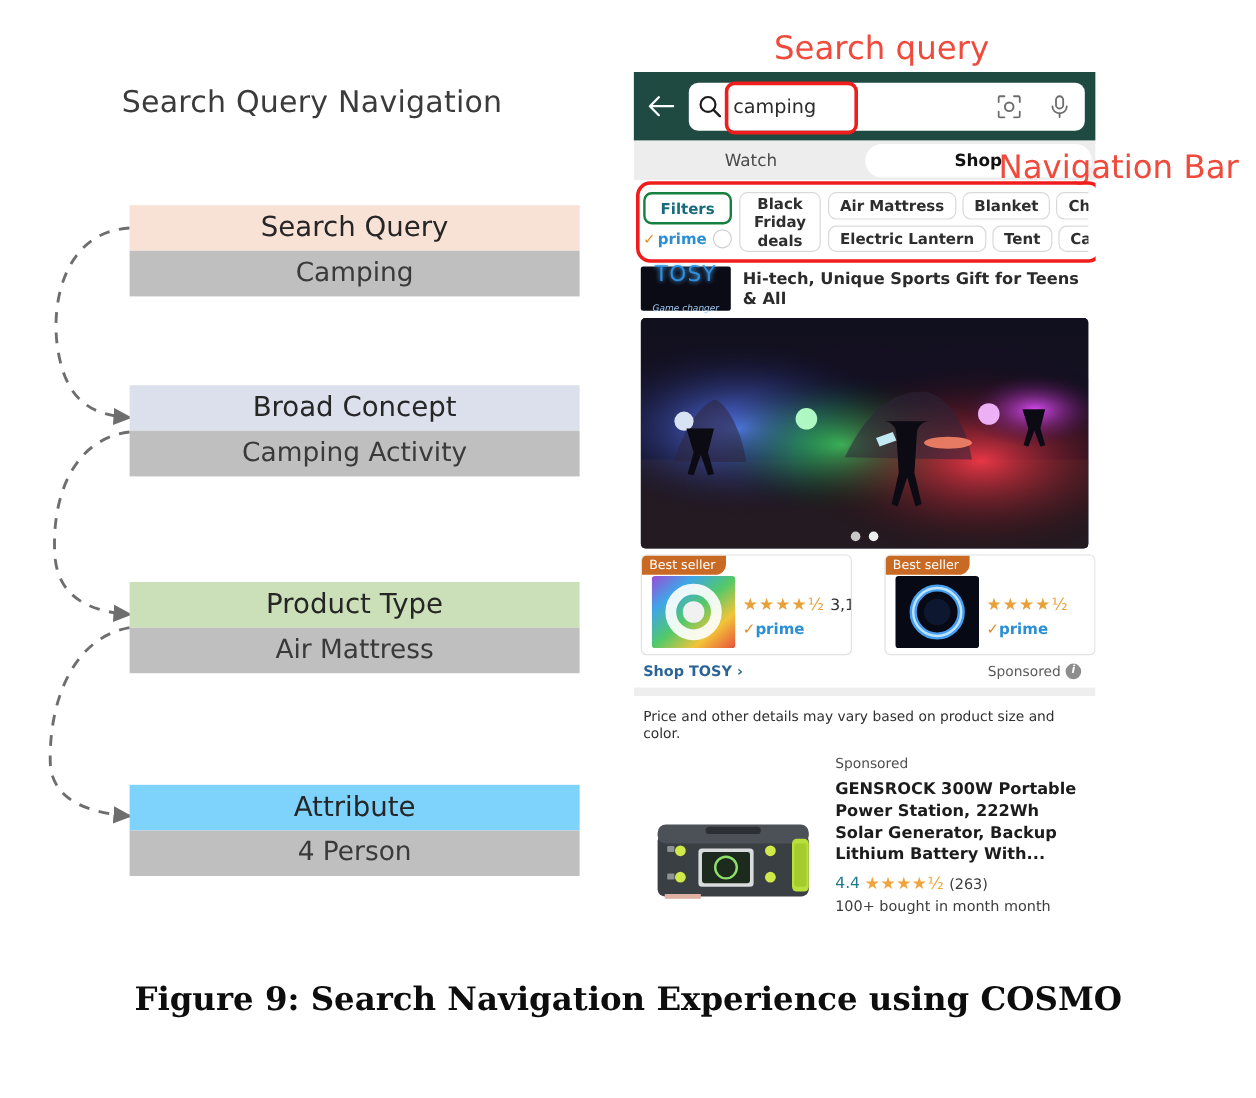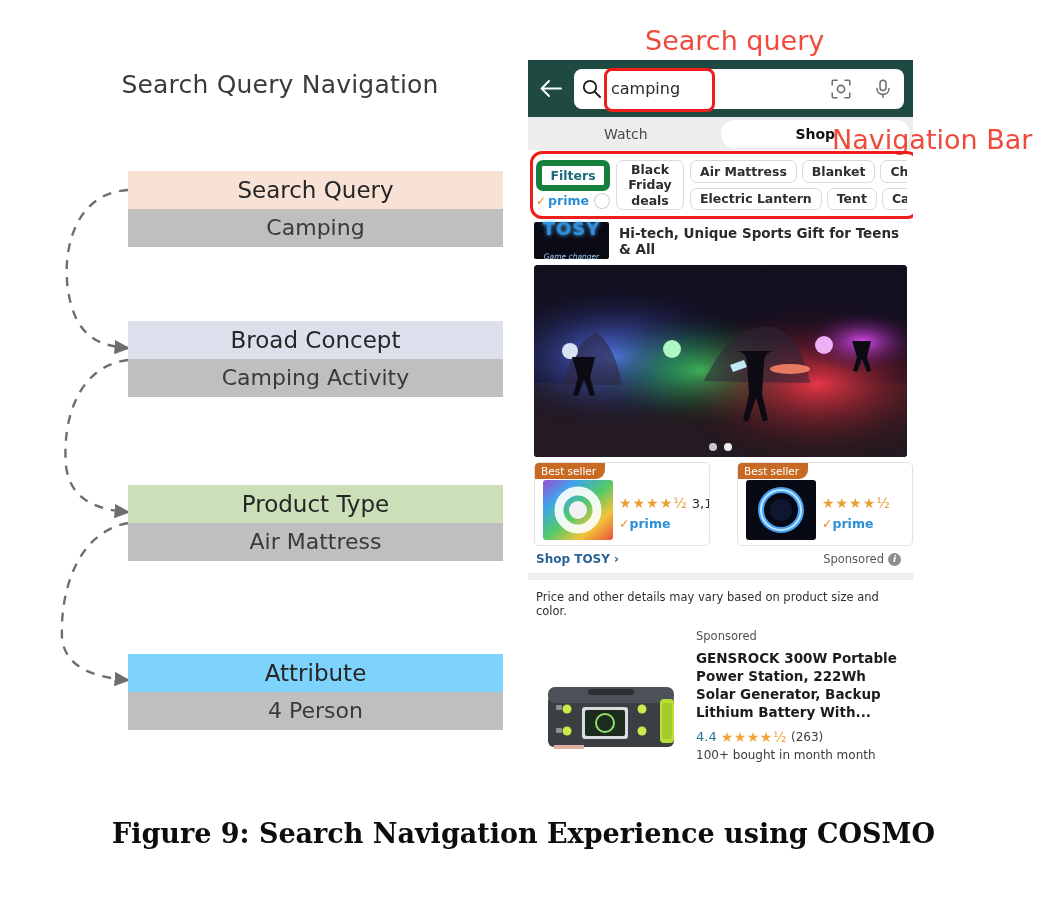--- a/index.html
+++ b/index.html
@@ -1,19 +1,19 @@
 <!DOCTYPE html>
 <html><head>
 <meta charset="utf-8">
 <style>
   html,body{margin:0;padding:0;background:#fff;}
   body{width:1047px;height:915px;position:relative;font-family:"DejaVu Sans",sans-serif;overflow:hidden;}
 
   
-  #diagram{position:absolute;left:0;top:0;width:520px;height:790px;margin-left:20px;}
+  #diagram{position:absolute;left:0;top:0;width:520px;height:790px;}
   #diagram-title{position:absolute;left:0;top:70px;width:520px;text-align:center;
     font-size:25px;color:#3b3b3b;font-family:"DejaVu Sans",sans-serif;letter-spacing:.2px;}
 
   .node{position:absolute;left:108px;width:375px;}
   .node .head{height:38px;line-height:38px;text-align:center;font-size:23px;color:#262626;}
   .node .val{height:38px;line-height:38px;text-align:center;font-size:22px;color:#3a3a3a;background:#bfbfbf;}
 
   #node0{top:171px;}
   #node1{top:321px;}
   #node2{top:485px;}
@@ -38,39 +38,39 @@
   #tabs{height:33px;background:#ededed;display:flex;align-items:center;padding:0 3px;}
   .tab{flex:1;height:28px;line-height:28px;text-align:center;font-size:14px;font-weight:bold;color:#3d3d3d;border-radius:14px;}
   .tab.active{background:#fff;color:#111;}
   .tab.inactive{font-weight:normal;color:#4a4a4a;}
 
   
   #filters-outer{position:relative;padding:6px 0 5px 0;background:#fff;}
   #filters-box{position:absolute;left:2px;top:1px;right:-6px;bottom:0px;border:3px solid #f01d1d;border-radius:12px;pointer-events:none;z-index:5;}
   #filters-row{display:flex;gap:6px;padding:4px 6px 4px 8px;align-items:stretch;height:58px;box-sizing:border-box;}
   #filters-cell{width:74px;display:flex;flex-direction:column;justify-content:space-between;}
-  #filters-btn{height:25px;border:6px solid #15803d;border-radius:7px;display:flex;align-items:center;justify-content:center;
+  #filters-btn{height:25px;border:2px solid #15803d;border-radius:7px;display:flex;align-items:center;justify-content:center;
     font-size:12.5px;font-weight:bold;color:#1a6b7a;background:#fff;}
   #prime-row{display:flex;align-items:center;gap:5px;height:24px;}
   #prime-label{font-size:12.5px;font-weight:bold;color:#2b8fd6;}
   #prime-check{color:#e08a1e;font-size:12px;font-weight:bold;margin-right:-3px;}
   #prime-toggle{width:30px;height:16px;border-radius:9px;background:#cfcfcf;position:relative;}
   #prime-toggle::after{content:"";position:absolute;left:1px;top:1px;width:14px;height:14px;border-radius:50%;background:#fff;}
   #bf-cell{width:66px;border:1px solid #d9d9d9;border-radius:7px;display:flex;flex-direction:column;align-items:center;
     justify-content:center;font-size:12.5px;font-weight:bold;color:#2e2e2e;line-height:1.22;background:#fff;}
   #chips-col{flex:1;display:flex;flex-direction:column;gap:5px;overflow:hidden;}
   .chip-row{display:flex;gap:5px;height:25px;}
   .chip{border:1px solid #d9d9d9;border-radius:7px;padding:0 9px;display:flex;align-items:center;
     font-size:12.5px;font-weight:bold;color:#2e2e2e;background:#fff;white-space:nowrap;}
 
   
   #tosy-row{display:flex;align-items:center;gap:10px;padding:3px 4px 4px 6px;}
   #tosy-logo{width:83px;height:37px;background:#0b0b16;border-radius:2px;display:flex;flex-direction:column;
     align-items:center;justify-content:center;}
-  #tosy-word{font-size:18px;font-weight:bold;color:#2e8fe0;letter-spacing:1px;line-height:1;
+  #tosy-word{font-size:18px;font-weight:normal;color:#2e8fe0;letter-spacing:1px;line-height:1;
     -webkit-text-stroke:0px;text-shadow:0 0 4px #57b8ff;font-family:"DejaVu Sans",sans-serif;}
   #tosy-sub{font-size:7.5px;color:#9fc9ef;font-style:italic;margin-top:14px;}
   #tosy-tag{font-size:13.5px;font-weight:bold;color:#2b2b2b;}
 
   
   #hero{position:relative;margin:2px 6px 0 6px;height:192px;border-radius:4px;overflow:hidden;background:#120d1a;}
   #hero-dots{position:absolute;bottom:6px;left:0;width:100%;display:flex;justify-content:center;gap:7px;}
   .hero-dot{width:8px;height:8px;border-radius:50%;background:#efefef;}
   .hero-dot.dim{background:#c9c9c9;}
 

